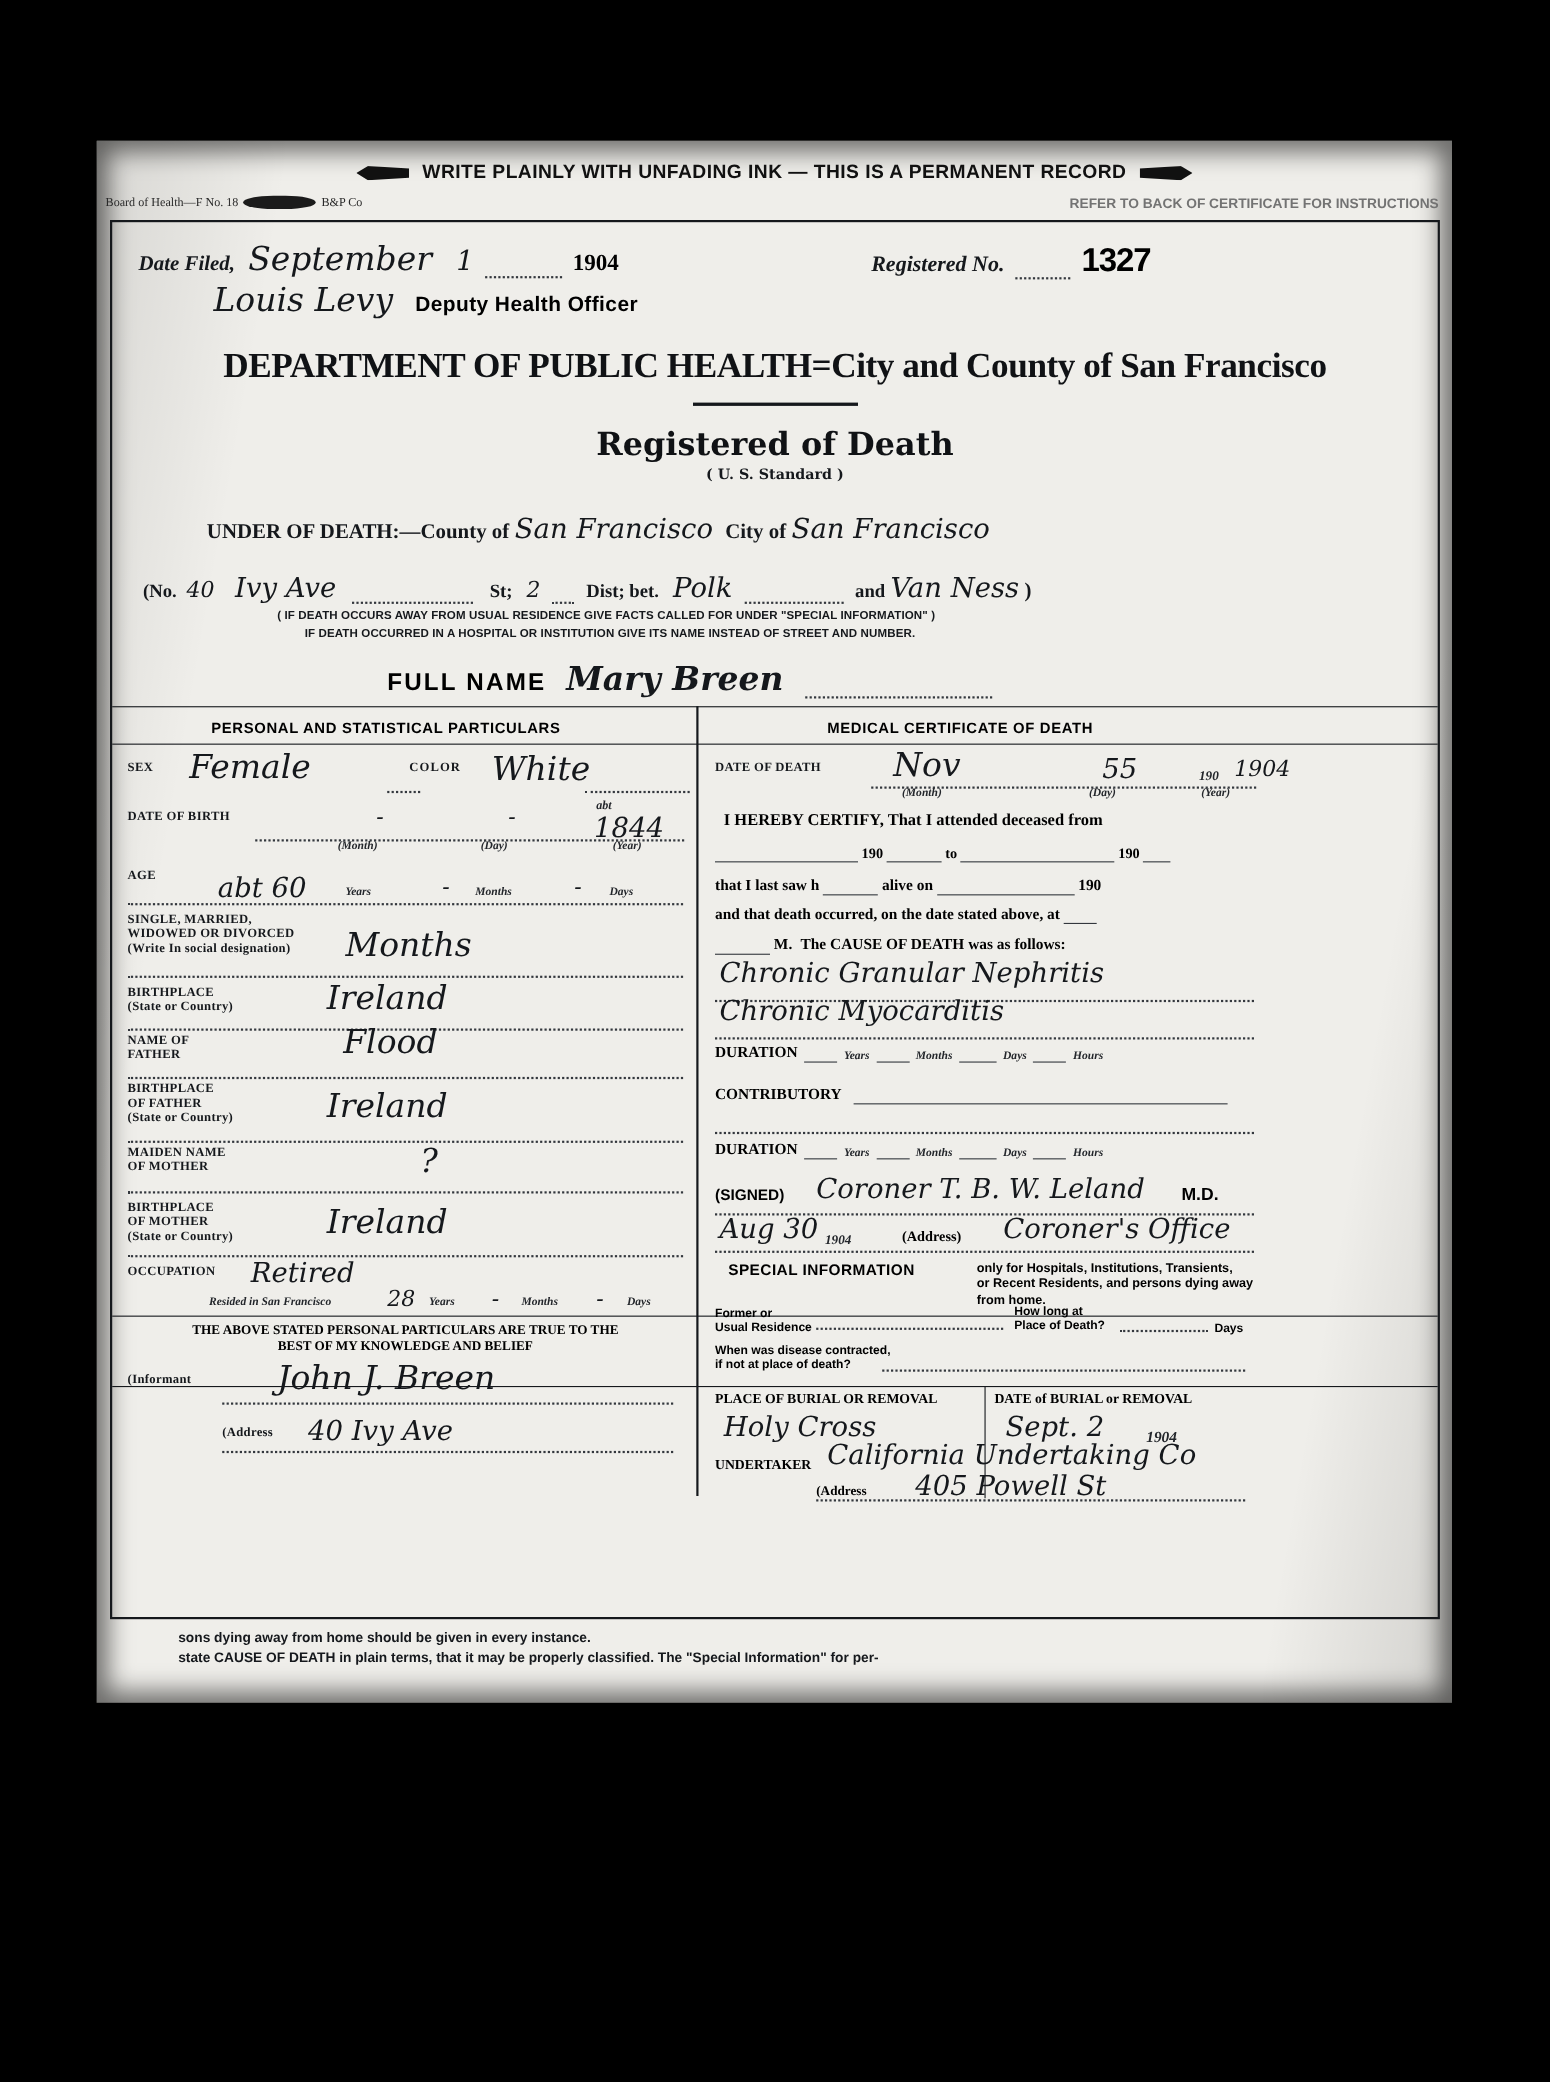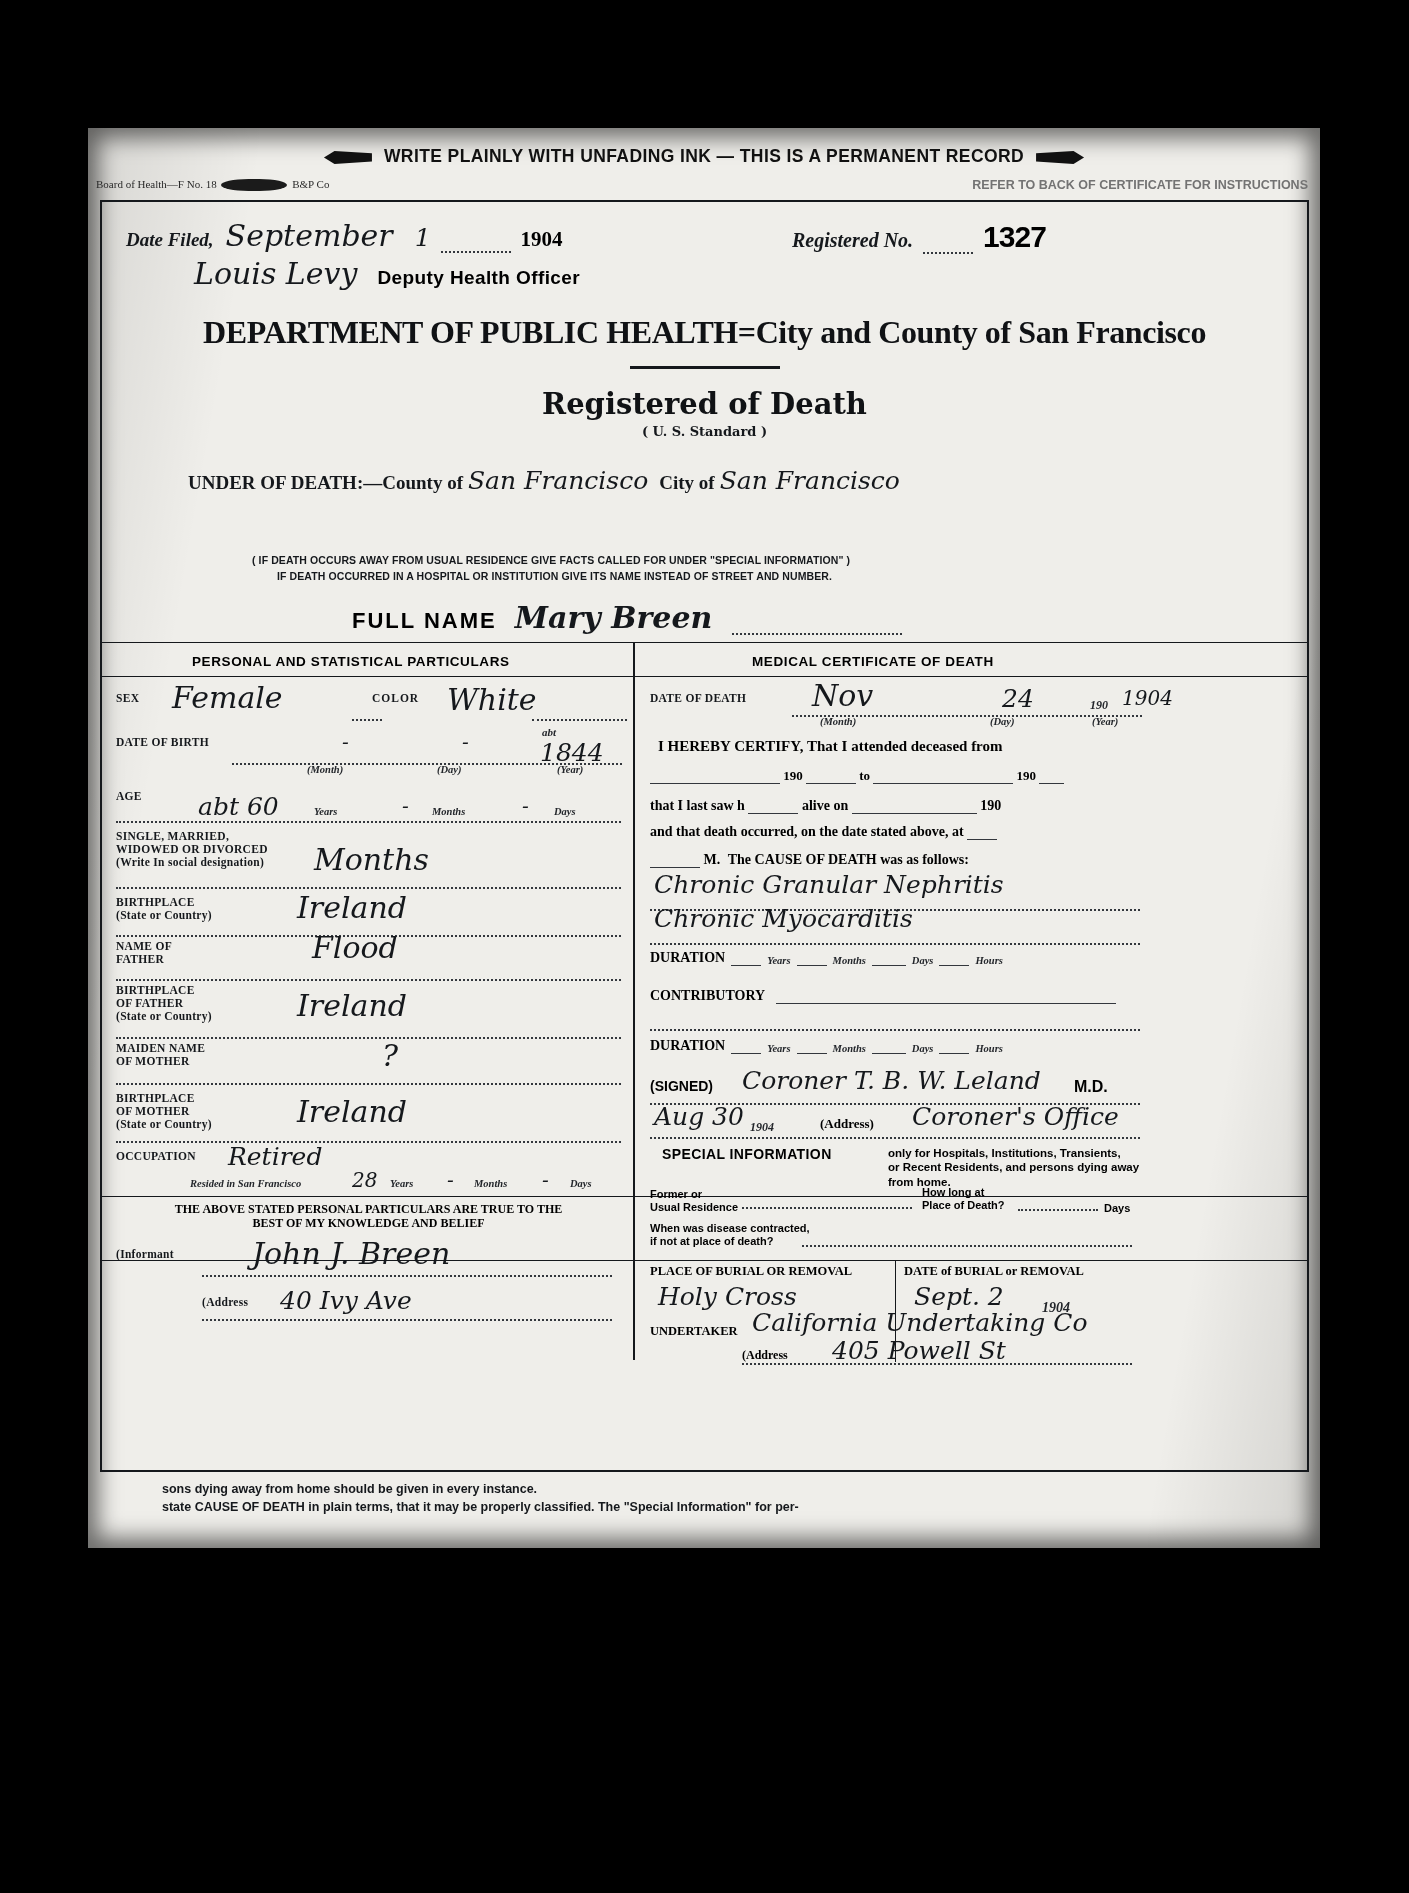--- a/index.html
+++ b/index.html
@@ -108,20 +108,35 @@
       <div class="certdeath">Registered of Death</div>
       <div class="usstd">( U. S. Standard )</div>
 
       <div class="placerow">
         <span class="lbl" style="font-size:19px;">UNDER OF DEATH:—County of</span>
         <span class="hw hw-md">San Francisco</span>
         <span class="lbl" style="font-size:19px;margin-left:6px;">City of</span>
         <span class="hw hw-md">San Francisco</span>
       </div>
 
+      <div class="norow">
+        <span class="lbl" style="font-size:17px;">(No.</span>
+        <span class="hw hw-sm" style="margin-left:4px;">40</span>
+        <span class="hw hw-md" style="margin-left:14px;">Ivy Ave</span>
+        <span class="dotline" style="width:110px;margin:0 10px;"></span>
+        <span class="lbl" style="font-size:17px;">St;</span>
+        <span class="hw hw-sm" style="margin-left:8px;">2</span>
+        <span class="dotline" style="width:20px;margin:0 6px;"></span>
+        <span class="lbl" style="font-size:17px;">Dist; bet.</span>
+        <span class="hw hw-md" style="margin-left:8px;">Polk</span>
+        <span class="dotline" style="width:90px;margin:0 6px;"></span>
+        <span class="lbl" style="font-size:17px;">and</span>
+        <span class="hw hw-md">Van Ness</span>
+        <span class="lbl" style="font-size:19px;">)</span>
+      </div>
 
       <div class="noteA" style="top:352px;">( IF DEATH OCCURS AWAY FROM USUAL RESIDENCE GIVE FACTS CALLED FOR UNDER "SPECIAL INFORMATION" )</div>
       <div class="noteA" style="top:368px;left:175px;">IF DEATH OCCURRED IN A HOSPITAL OR INSTITUTION GIVE ITS NAME INSTEAD OF STREET AND NUMBER.</div>
 
       <div class="fullname">
         <span>FULL  NAME</span>
         <span class="hw hw-lg" style="letter-spacing:0;margin-left:10px;">Mary Breen</span>
         <span class="dotline" style="width:170px;margin-left:12px;"></span>
       </div>
 
@@ -207,21 +222,21 @@
 BEST OF MY KNOWLEDGE AND BELIEF</div>
       <div class="sec-lbl" style="top:1046px;left:14px;">(Informant</div>
       <div class="hw hw-lg abs" style="top:1034px;left:150px;">John J. Breen</div>
       <div class="abs dotline" style="top:1072px;left:100px;width:410px;"></div>
       <div class="sec-lbl" style="top:1094px;left:100px;">(Address</div>
       <div class="hw hw-md abs" style="top:1084px;left:178px;">40 Ivy Ave</div>
       <div class="abs dotline" style="top:1116px;left:100px;width:410px;"></div>
 
       <div class="sec-lbl" style="top:490px;left:548px;">DATE OF DEATH</div>
       <div class="hw hw-lg abs" style="top:476px;left:710px;">Nov</div>
-      <div class="hw hw-md abs" style="top:482px;left:900px;">24</div>
+      <div class="hw hw-md abs" style="top:482px;left:900px;">55</div>
       <div class="abs sm-lbl" style="top:496px;left:988px;font-size:12px;">190</div>
       <div class="hw hw-sm abs" style="top:484px;left:1020px;">1904</div>
       <div class="abs dotline" style="top:512px;left:690px;width:350px;"></div>
       <div class="abs sm-lbl" style="top:514px;left:718px;">(Month)</div>
       <div class="abs sm-lbl" style="top:514px;left:888px;">(Day)</div>
       <div class="abs sm-lbl" style="top:514px;left:990px;">(Year)</div>
 
       <div class="abs" style="top:536px;left:556px;font-family:'Liberation Serif',serif;font-weight:bold;font-size:15px;">I HEREBY CERTIFY, That I attended deceased from</div>
       <div class="abs" style="top:566px;left:548px;width:490px;font-family:'Liberation Serif',serif;font-weight:bold;font-size:13px;">
         <span class="solidline" style="width:130px;"></span>

